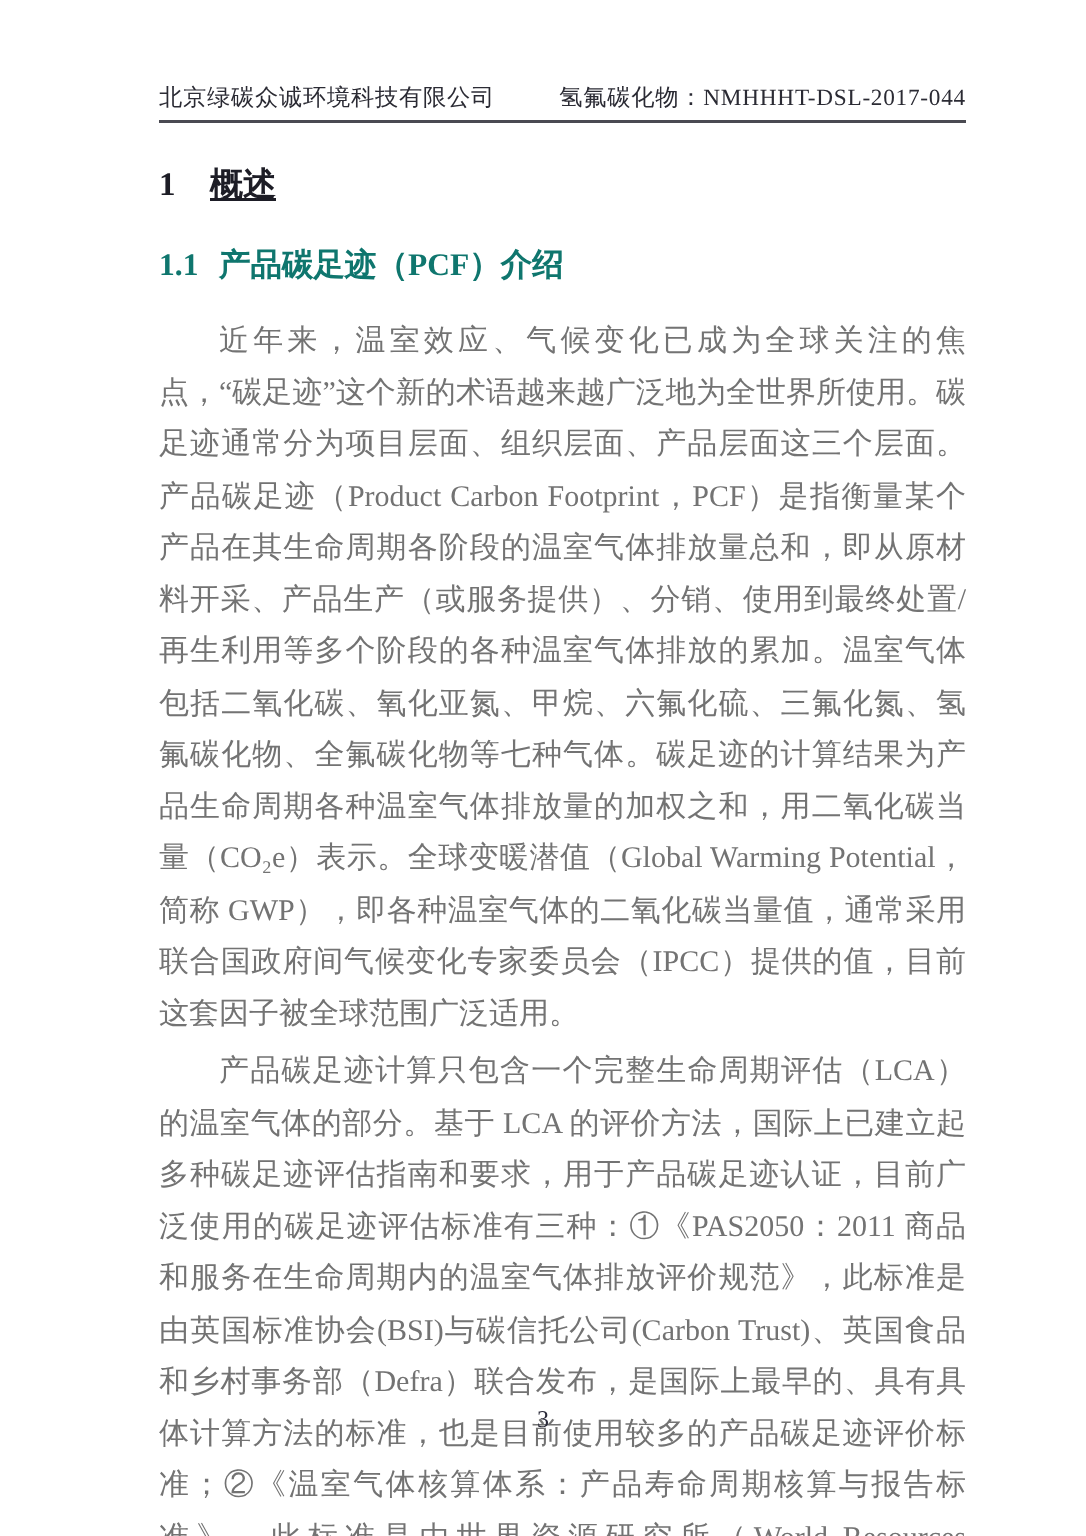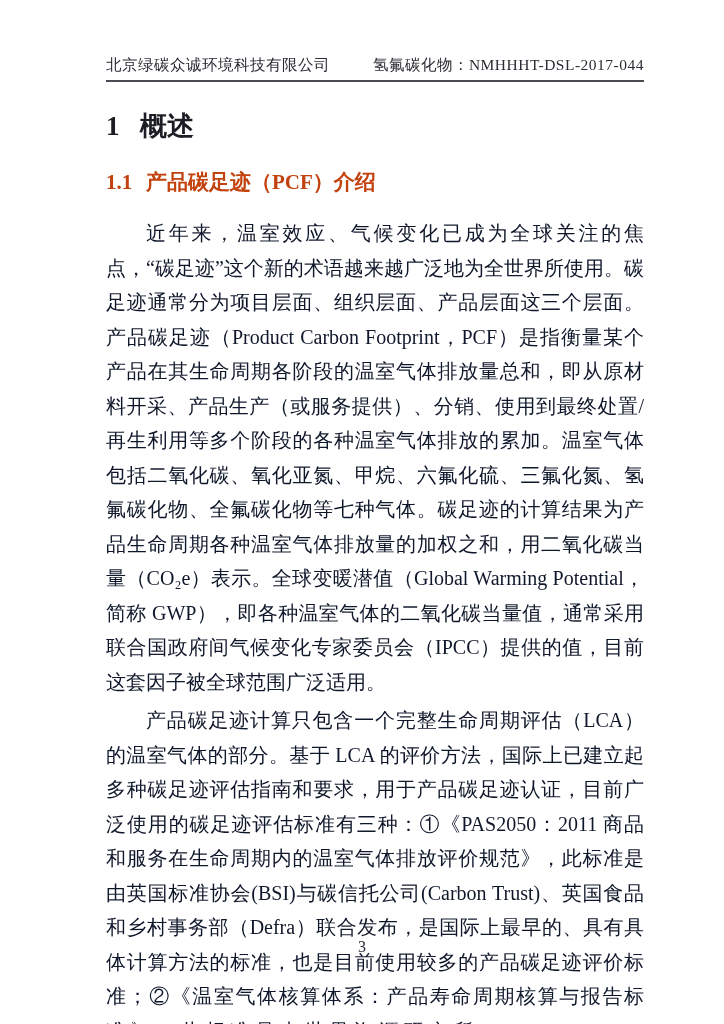--- a/index.html
+++ b/index.html
@@ -33,44 +33,45 @@
     border-bottom: 2px solid #4a4a52;
     font-size: 15.5px;
     letter-spacing: 0.5px;
     color: #2b2b34;
   }
   .doc-header .company { font-weight: normal; }
   .doc-header .archive  { white-space: nowrap; }
   
   .h1 {
     margin-top: 26px;
-    font-size: 27px;
+    font-size: 22px;
     font-weight: bold;
     color: #1d1d26;
+    text-decoration: underline;
   }
   .h1 .num { display: inline-block; min-width: 34px; }
   .h2 {
     margin-top: 24px;
     font-size: 21px;
     font-weight: bold;
-    color: #c2410c;
+    color: #0f766e;
   }
   .h2 .num { display: inline-block; min-width: 40px; }
   
   .body-text {
     margin-top: 20px;
   }
   .body-text p {
     margin: 0 0 4px 0;
     font-size: 20px;
     line-height: 34.5px;
     text-align: justify;
     text-justify: inter-ideograph;
     text-indent: 2em;
-    color: #0f172a;
+    color: #737373;
     word-break: break-word;
   }
   
   .page-footer {
     position: absolute;
     left: 0;
     top: 938px;
     width: 724px;
     text-align: center;
     font-size: 16px;

